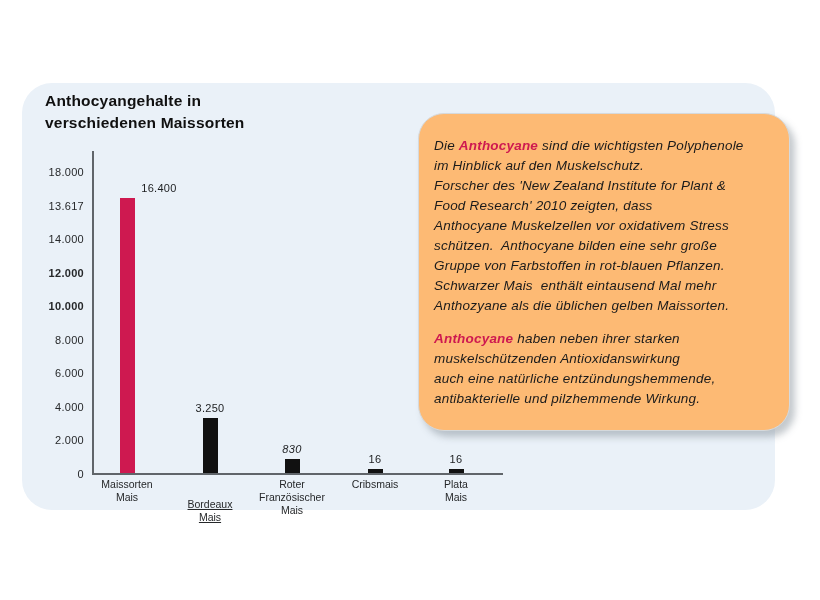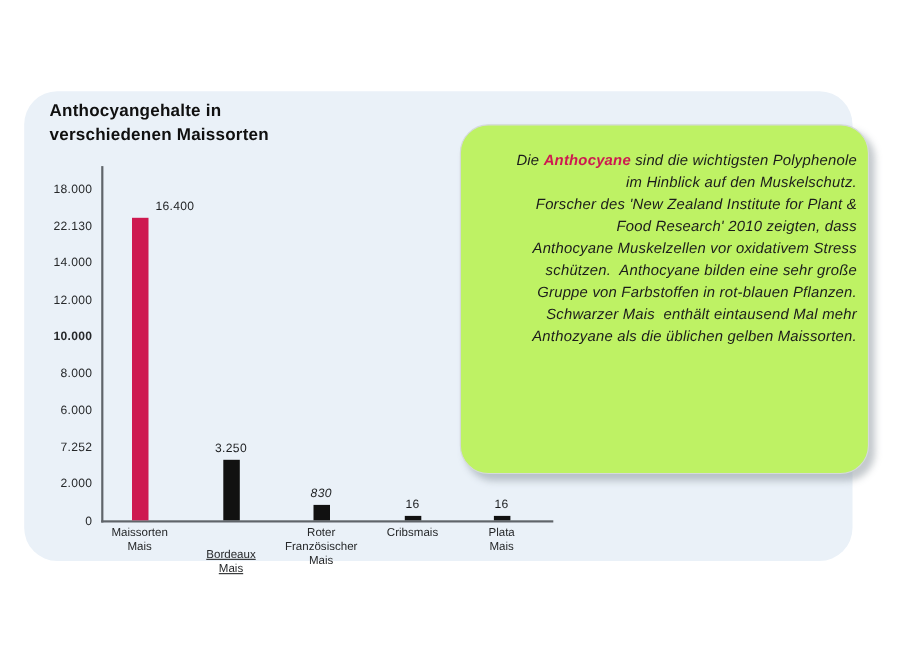--- a/index.html
+++ b/index.html
@@ -25,23 +25,23 @@
   .bar-value{
     position:absolute;width:64px;text-align:center;
     font-size:11px;color:#1c1e20;letter-spacing:.3px;
   }
   .bar-cat{
     position:absolute;width:92px;text-align:center;
     font-size:10.5px;color:#26282a;line-height:13px;white-space:pre-line;
   }
   .infobox{
     position:absolute;left:418px;top:113px;width:372px;height:318px;
-    background:#bef264;border:1.5px solid #D5D9DC;border-radius:26px;
+    background:#fdba74;border:1.5px solid #D5D9DC;border-radius:26px;
     box-shadow:5px 6px 7px rgba(125,135,145,0.45);
-    box-sizing:border-box;padding:22px 10px 0 15px;text-align:right;
+    box-sizing:border-box;padding:22px 10px 0 15px;
   }
   .infobox p{
     margin:0;font-size:13.5px;font-style:italic;color:#1b1b1b;
     line-height:20px;white-space:pre-wrap;letter-spacing:.2px;
   }
   .infobox p + p{margin-top:13px;}
   .em-bold{font-weight:normal;}
   .em-pink{font-weight:bold;color:#CE1950;}
 </style>
 </head>
@@ -52,27 +52,27 @@
   <div class="panel"></div>
 
   <div class="chart-title">Anthocyangehalte in
 verschiedenen Maissorten</div>
 
   <div id="chart-layer">
       <div class="axis" style="left: 92px; top: 151px; width: 2px; height: 324px;"></div>
       <div class="axis" style="left: 92px; top: 473px; width: 411px; height: 2px;"></div>
       <div class="ytick" style="top: 468px;">0</div>
       <div class="ytick" style="top: 434.444px;">2.000</div>
-      <div class="ytick" style="top: 400.889px;">7.252</div>
+      <div class="ytick" style="top: 400.889px;">4.000</div>
       <div class="ytick" style="top: 367.333px;">6.000</div>
       <div class="ytick" style="top: 333.778px;">8.000</div>
       <div class="ytick" style="top: 300.222px; font-weight: bold;">10.000</div>
-      <div class="ytick" style="top: 266.667px;">12.000</div>
+      <div class="ytick" style="top: 266.667px; font-weight: bold;">12.000</div>
       <div class="ytick" style="top: 233.111px;">14.000</div>
-      <div class="ytick" style="top: 199.556px;">22.130</div>
+      <div class="ytick" style="top: 199.556px;">13.617</div>
       <div class="ytick" style="top: 166px;">18.000</div>
       <div class="bar" style="left: 119.5px; top: 198px; width: 15px; height: 275px; background: rgb(206, 25, 80);"></div>
       <div class="bar-value" style="left: 95px; top: 182px; padding-left: 32px;">16.400</div>
       <div class="bar-cat" style="left: 81px; top: 478px;">Maissorten
 Mais</div>
       <div class="bar" style="left: 202.5px; top: 418px; width: 15px; height: 55px; background: rgb(17, 17, 17);"></div>
       <div class="bar-value" style="left: 178px; top: 402px;">3.250</div>
       <div class="bar-cat" style="left: 164px; top: 498px; text-decoration: underline;">Bordeaux
 Mais</div>
       <div class="bar" style="left: 284.5px; top: 459px; width: 15px; height: 14px; background: rgb(17, 17, 17);"></div>
@@ -92,15 +92,19 @@
   <div class="infobox">
     <p><span>Die </span><span class="em-pink">Anthocyane</span><span> sind die wichtigsten Polyphenole
 im Hinblick auf den </span><span class="em-bold">Muskelschutz.</span><span>
 Forscher des 'New Zealand Institute for Plant &amp;
 Food Research' 2010 zeigten, dass
 Anthocyane Muskelzellen </span><span class="em-bold">vor oxidativem Stress
 schützen</span><span>.  Anthocyane bilden eine sehr große
 Gruppe von Farbstoffen in rot-blauen Pflanzen.
 </span><span class="em-bold">Schwarzer Mais</span><span>  enthält eintausend Mal mehr
 Anthozyane als die üblichen gelben Maissorten.</span></p>
+    <p><span class="em-pink">Anthocyane</span><span> haben neben ihrer starken
+muskelschützenden Antioxidanswirkung
+auch eine natürliche entzündungshemmende,
+antibakterielle und pilzhemmende Wirkung.</span></p>
   </div>
 
 </div>
 
 </body></html>

